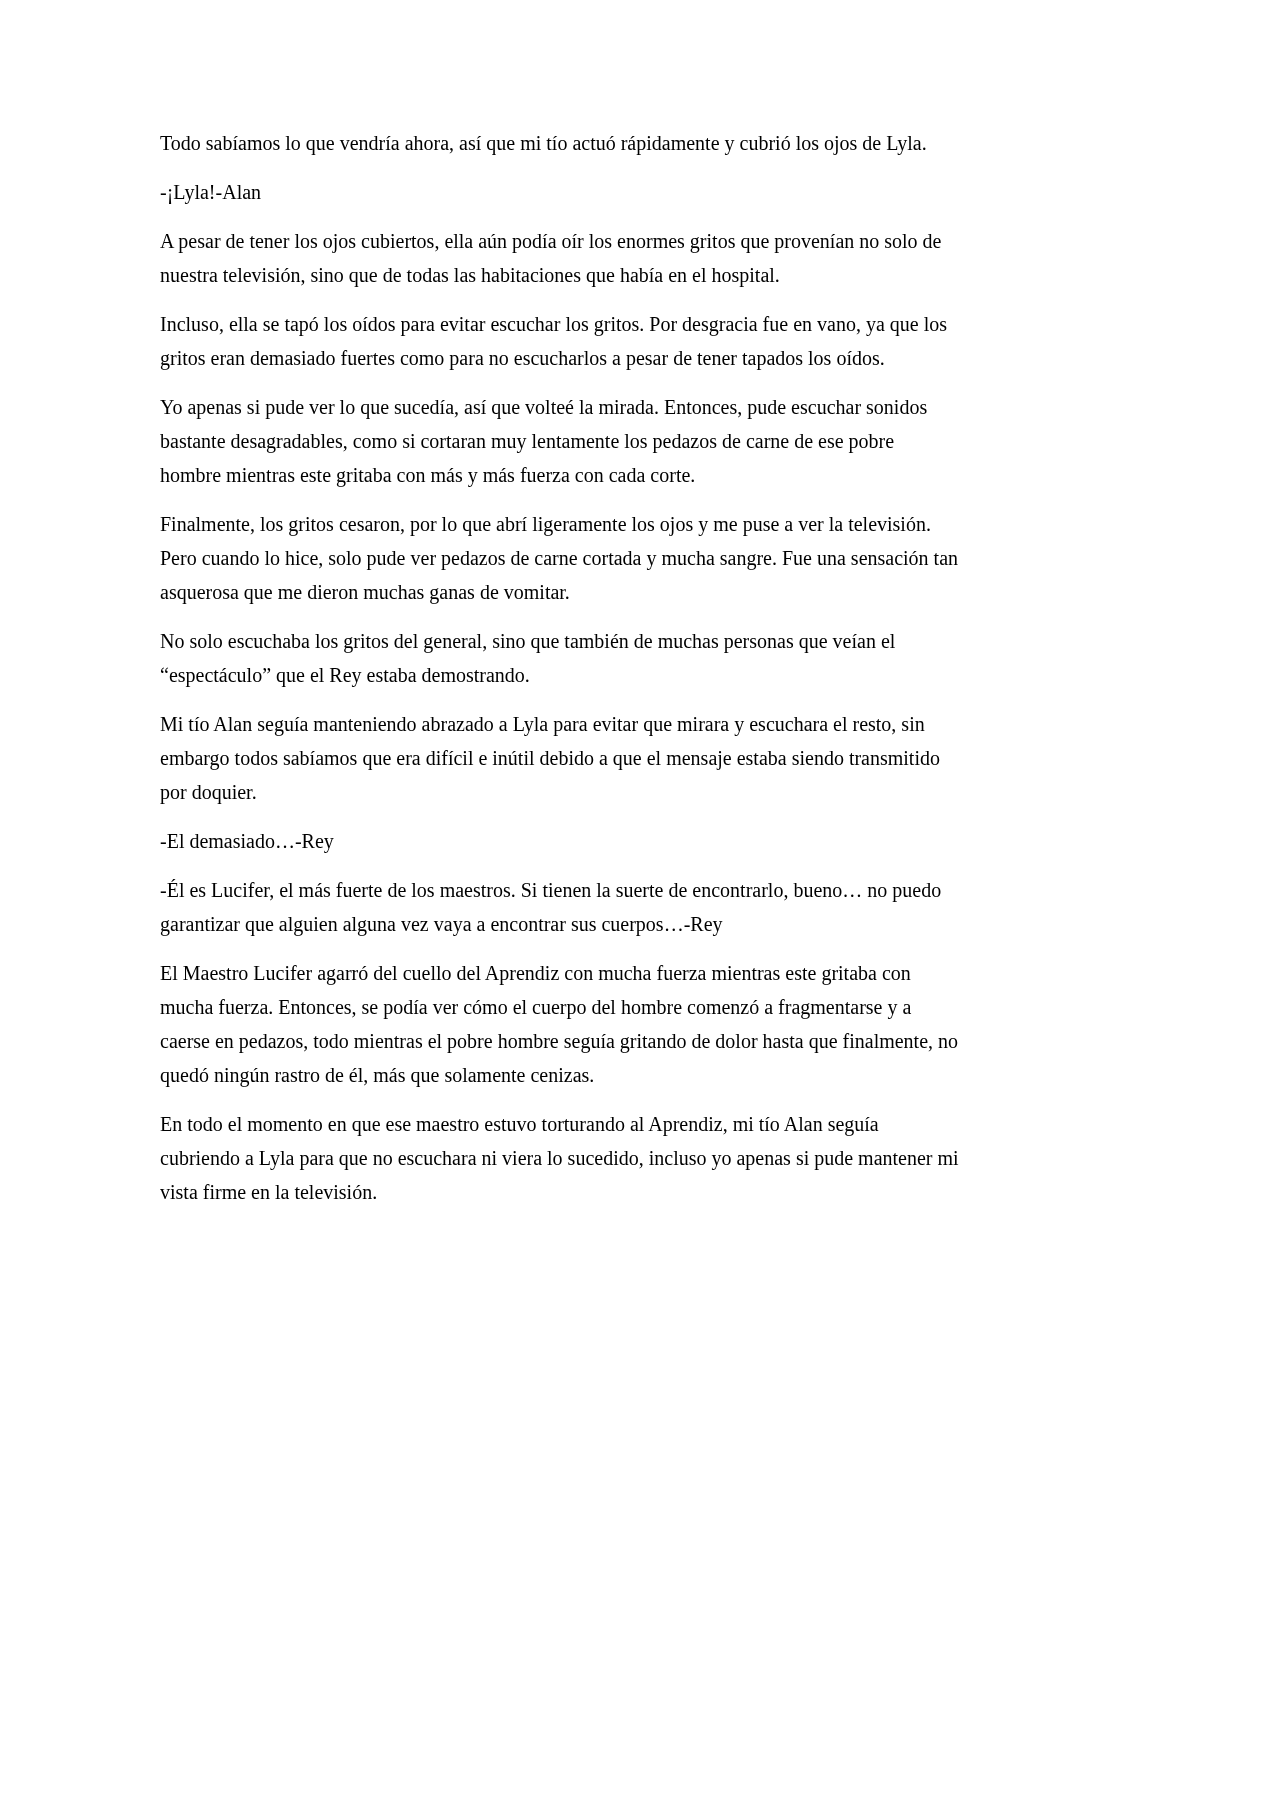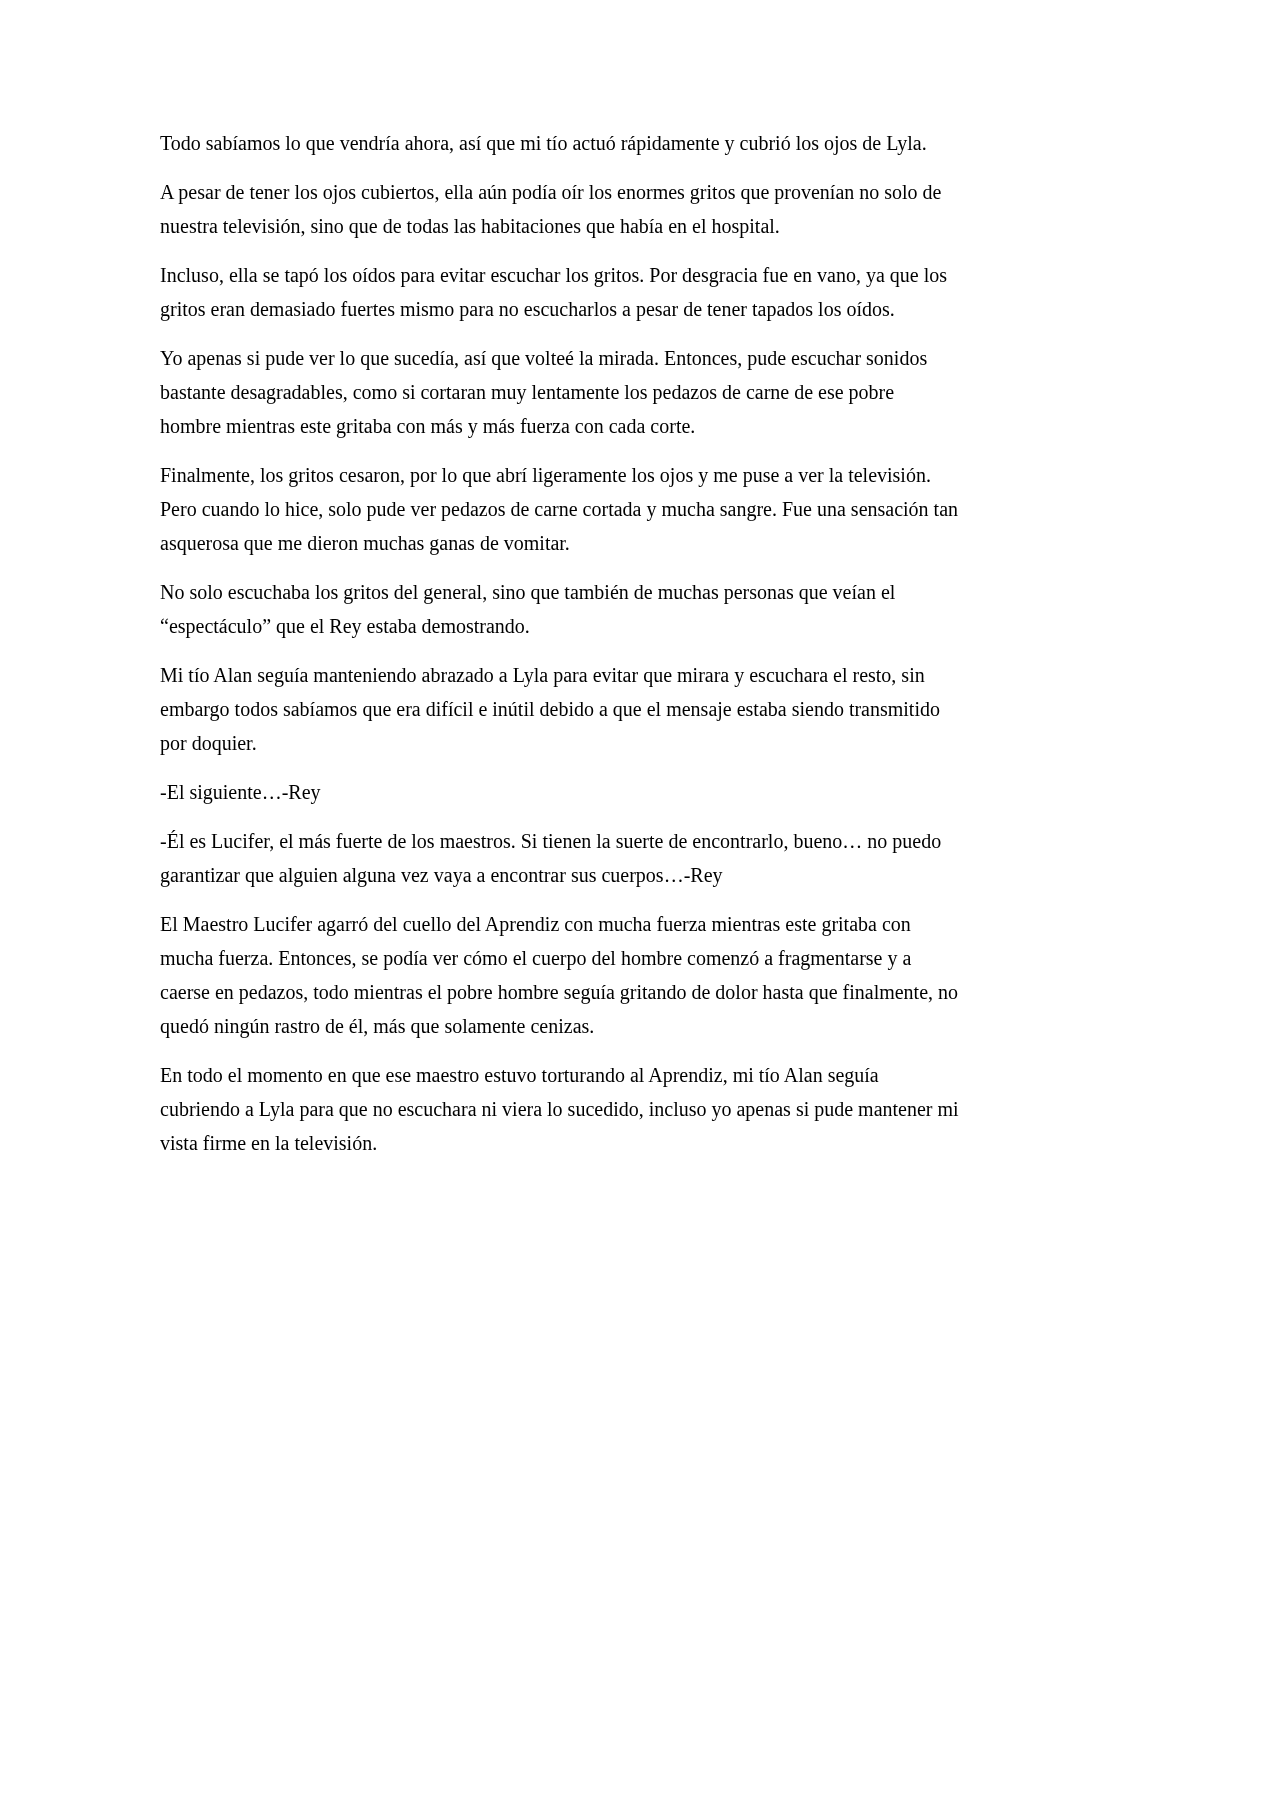--- a/index.html
+++ b/index.html
@@ -29,24 +29,25 @@
     text-align: left;
     color: #000000;
   }
 </style>
 </head>
 <body>
 
 <div class="page">
   <div class="doc-body">
     <p>Todo sabíamos lo que vendría ahora, así que mi tío actuó rápidamente y cubrió los ojos de Lyla.</p>
+    <p>-¡Lyla!-Alan</p>
     <p>A pesar de tener los ojos cubiertos, ella aún podía oír los enormes gritos que provenían no solo de nuestra televisión, sino que de todas las habitaciones que había en el hospital.</p>
-    <p>Incluso, ella se tapó los oídos para evitar escuchar los gritos. Por desgracia fue en vano, ya que los gritos eran demasiado fuertes mismo para no escucharlos a pesar de tener tapados los oídos.</p>
+    <p>Incluso, ella se tapó los oídos para evitar escuchar los gritos. Por desgracia fue en vano, ya que los gritos eran demasiado fuertes como para no escucharlos a pesar de tener tapados los oídos.</p>
     <p>Yo apenas si pude ver lo que sucedía, así que volteé la mirada. Entonces, pude escuchar sonidos bastante desagradables, como si cortaran muy lentamente los pedazos de carne de ese pobre hombre mientras este gritaba con más y más fuerza con cada corte.</p>
     <p>Finalmente, los gritos cesaron, por lo que abrí ligeramente los ojos y me puse a ver la televisión. Pero cuando lo hice, solo pude ver pedazos de carne cortada y mucha sangre. Fue una sensación tan asquerosa que me dieron muchas ganas de vomitar.</p>
     <p>No solo escuchaba los gritos del general, sino que también de muchas personas que veían el “espectáculo” que el Rey estaba demostrando.</p>
     <p>Mi tío Alan seguía manteniendo abrazado a Lyla para evitar que mirara y escuchara el resto, sin embargo todos sabíamos que era difícil e inútil debido a que el mensaje estaba siendo transmitido por doquier.</p>
-    <p>-El siguiente…-Rey</p>
+    <p>-El demasiado…-Rey</p>
     <p>-Él es Lucifer, el más fuerte de los maestros. Si tienen la suerte de encontrarlo, bueno… no puedo garantizar que alguien alguna vez vaya a encontrar sus cuerpos…-Rey</p>
     <p>El Maestro Lucifer agarró del cuello del Aprendiz con mucha fuerza mientras este gritaba con mucha fuerza. Entonces, se podía ver cómo el cuerpo del hombre comenzó a fragmentarse y a caerse en pedazos, todo mientras el pobre hombre seguía gritando de dolor hasta que finalmente, no quedó ningún rastro de él, más que solamente cenizas.</p>
     <p>En todo el momento en que ese maestro estuvo torturando al Aprendiz, mi tío Alan seguía cubriendo a Lyla para que no escuchara ni viera lo sucedido, incluso yo apenas si pude mantener mi vista firme en la televisión.</p>
   </div>
 </div>
 
 </body></html>

